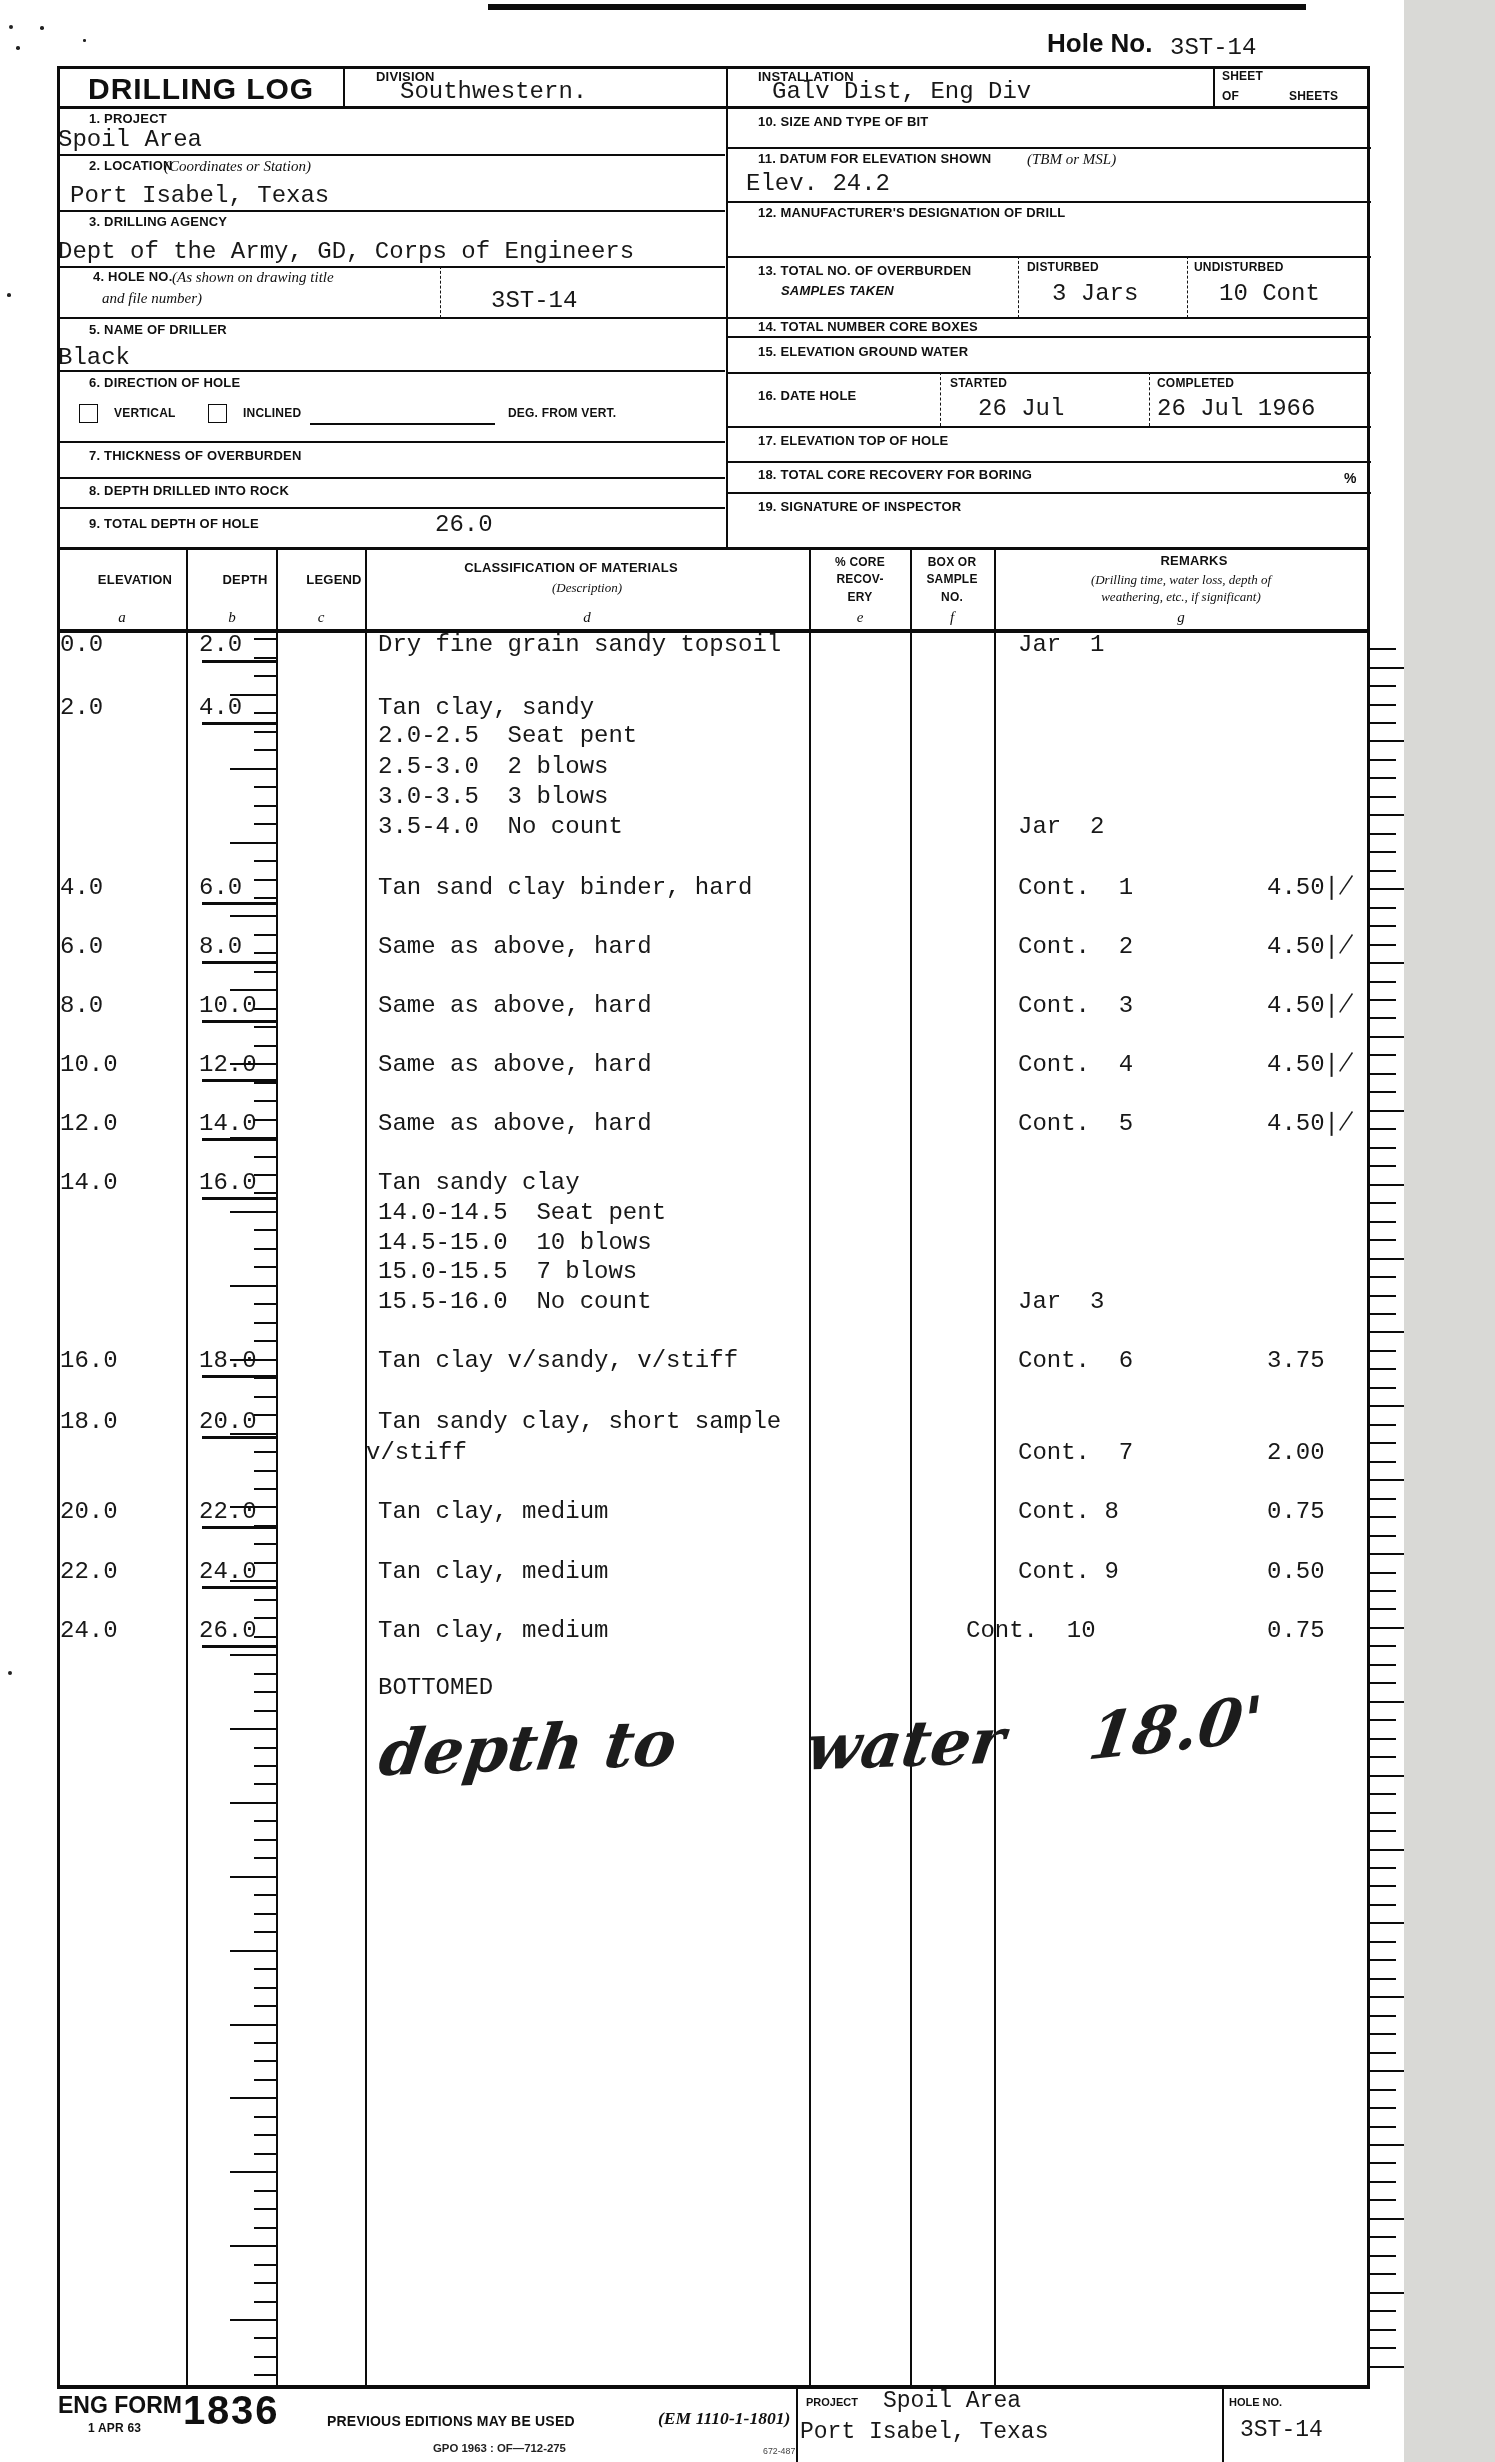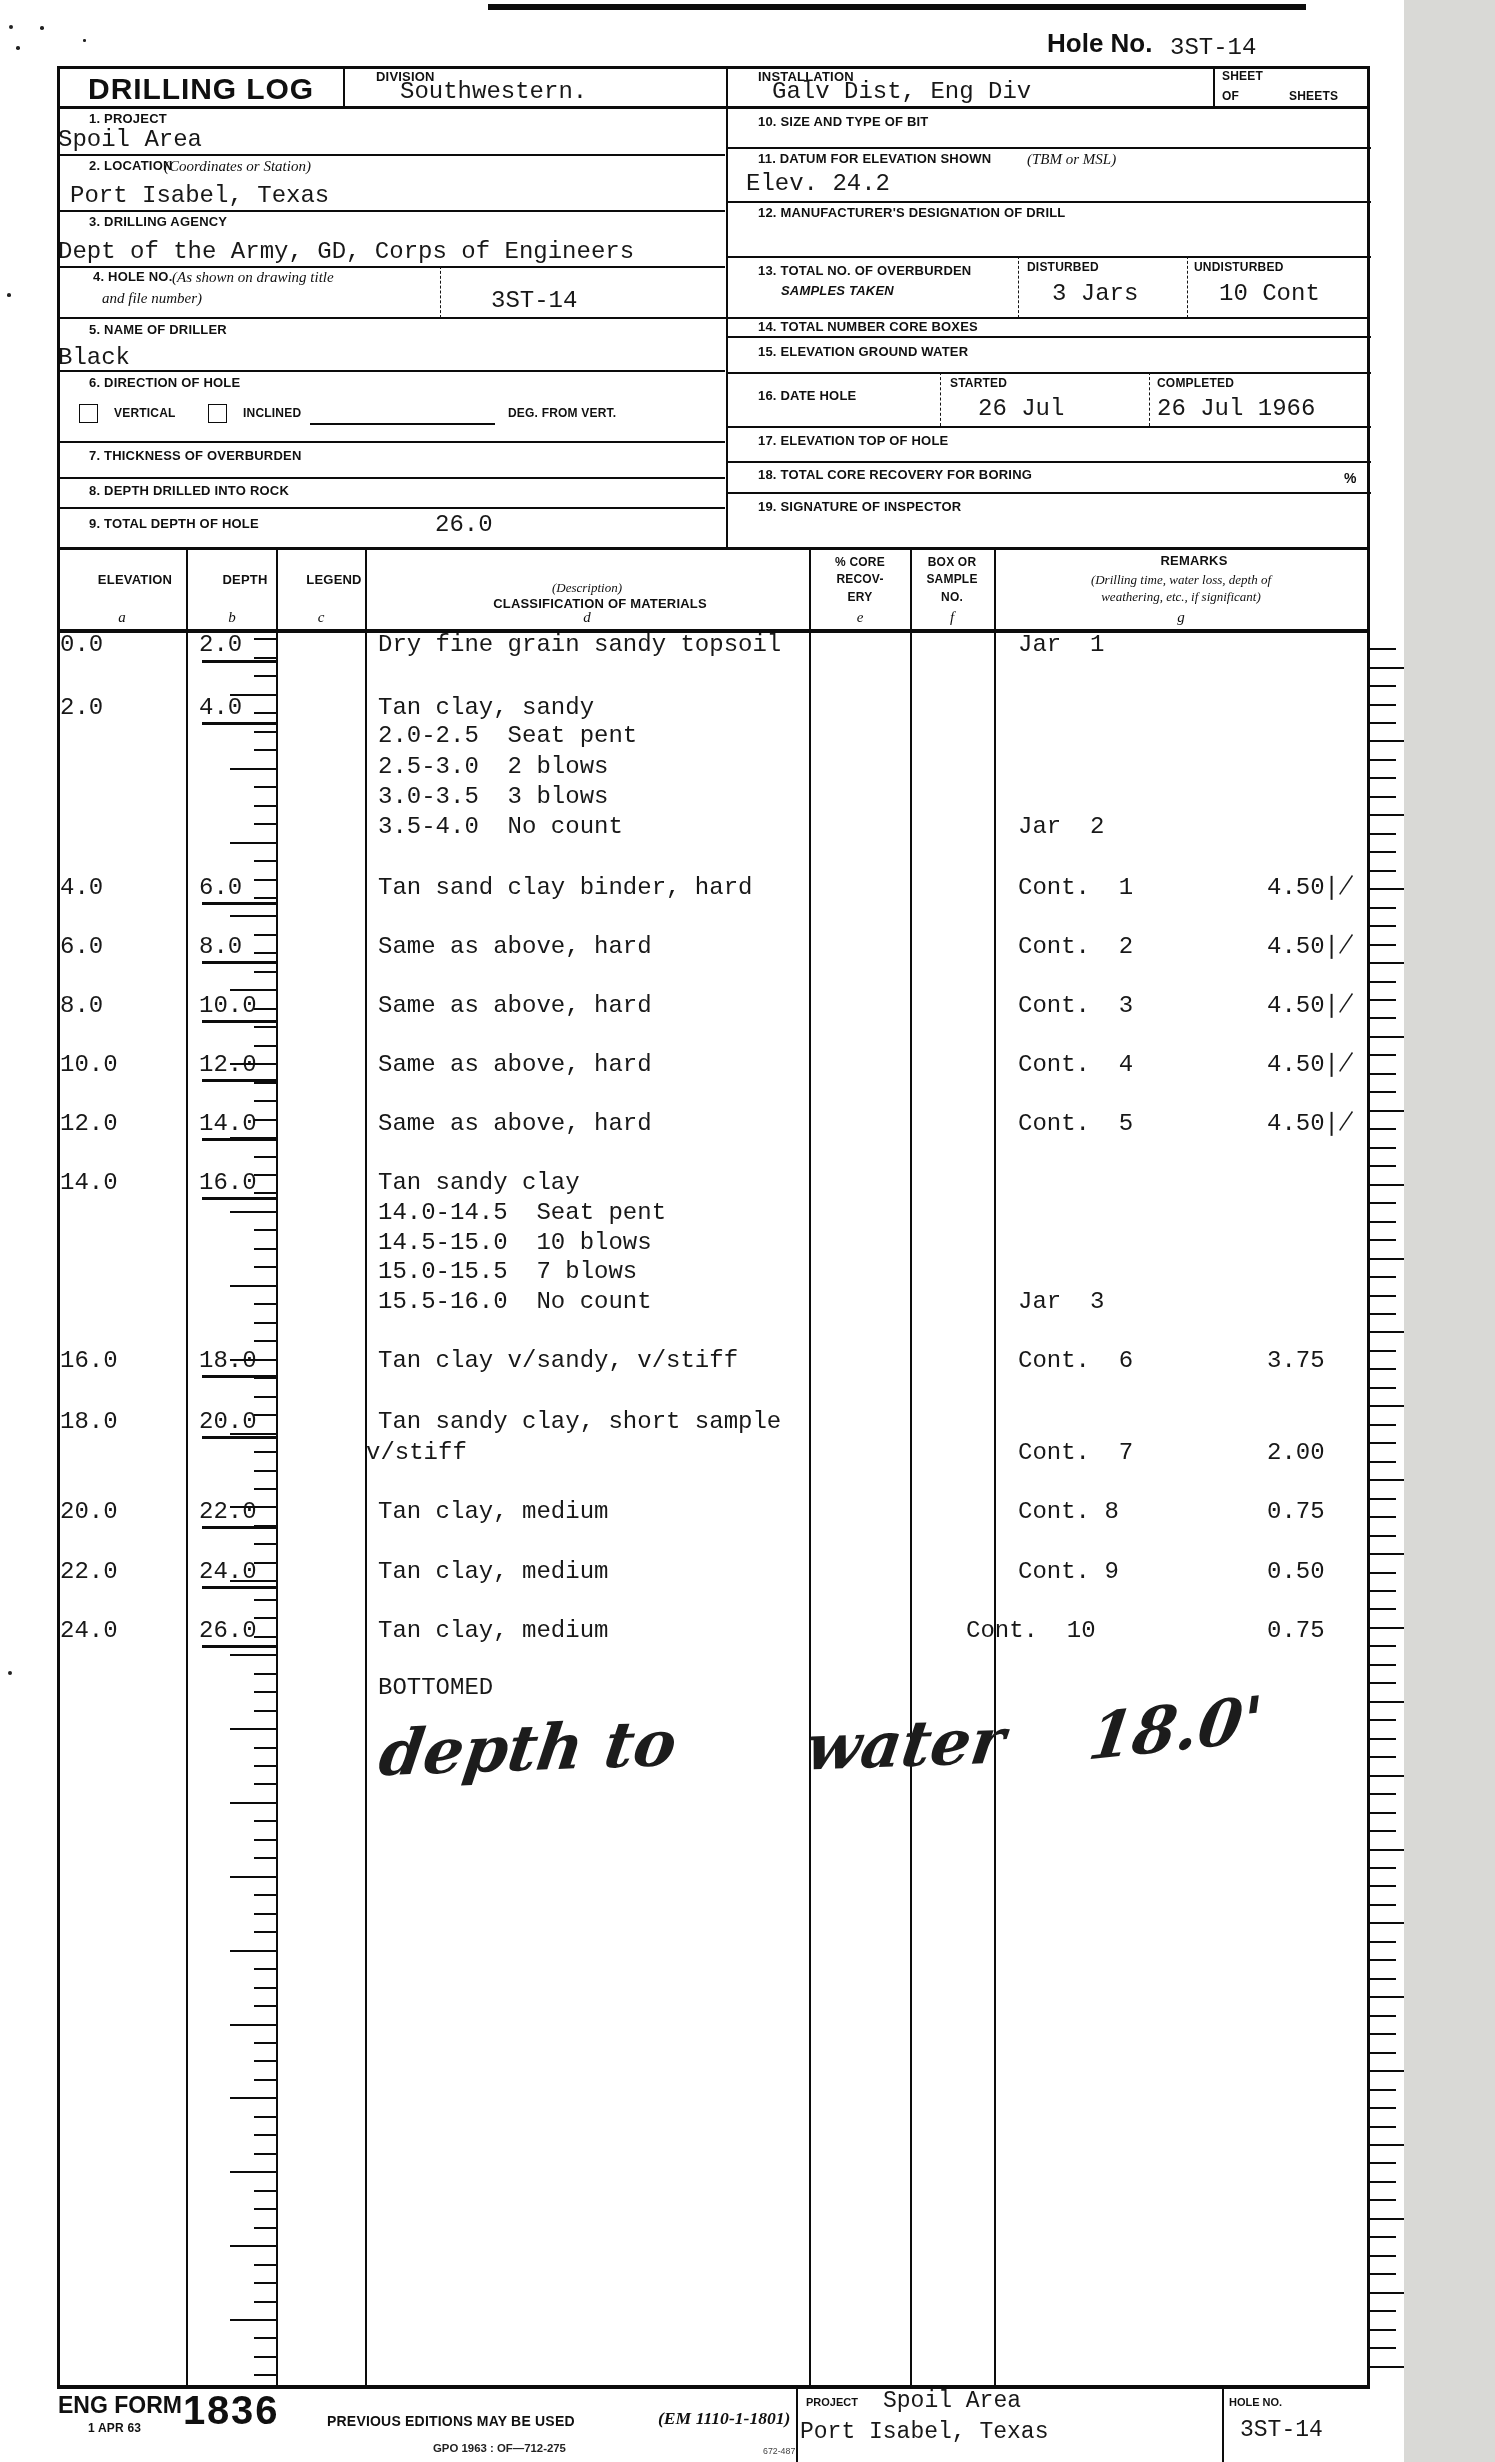--- a/index.html
+++ b/index.html
@@ -140,21 +140,21 @@
   <span class="t s14" style="left:1157px;top:377px;">COMPLETED</span>
   <span class="t mono" style="left:1157px;top:396px;">26 Jul 1966</span>
   <span class="t s15" style="left:732px;top:434px;">17. ELEVATION TOP OF HOLE</span>
   <span class="t s15" style="left:732px;top:468px;">18. TOTAL CORE RECOVERY FOR BORING</span>
   <span class="t s16" style="left:1344px;top:470px;">%</span>
   <span class="t s15" style="left:732px;top:500px;">19. SIGNATURE OF INSPECTOR</span>
 
   <span class="t s15 ctr" style="left:122px;top:573px;">ELEVATION</span>
   <span class="t s15 ctr" style="left:232px;top:573px;">DEPTH</span>
   <span class="t s15 ctr" style="left:321px;top:573px;">LEGEND</span>
-  <span class="t s15 ctr" style="left:587px;top:561px;margin-top:36px;">CLASSIFICATION OF MATERIALS</span>
+  <span class="t s15 ctr" style="left:558px;top:561px;">CLASSIFICATION OF MATERIALS</span>
   <span class="t it15 ctr" style="left:587px;top:580px;">(Description)</span>
   <span class="t s14 ctr" style="left:860px;top:556px;">% CORE</span>
   <span class="t s14 ctr" style="left:860px;top:573px;">RECOV-</span>
   <span class="t s14 ctr" style="left:860px;top:591px;">ERY</span>
   <span class="t s14 ctr" style="left:952px;top:556px;">BOX OR</span>
   <span class="t s14 ctr" style="left:952px;top:573px;">SAMPLE</span>
   <span class="t s14 ctr" style="left:952px;top:591px;">NO.</span>
   <span class="t s15 ctr" style="left:1181px;top:554px;">REMARKS</span>
   <span class="t it15 ctr" style="left:1181px;top:572px;">(Drilling time, water loss, depth of</span>
   <span class="t it15 ctr" style="left:1181px;top:589px;">weathering, etc., if significant)</span>

